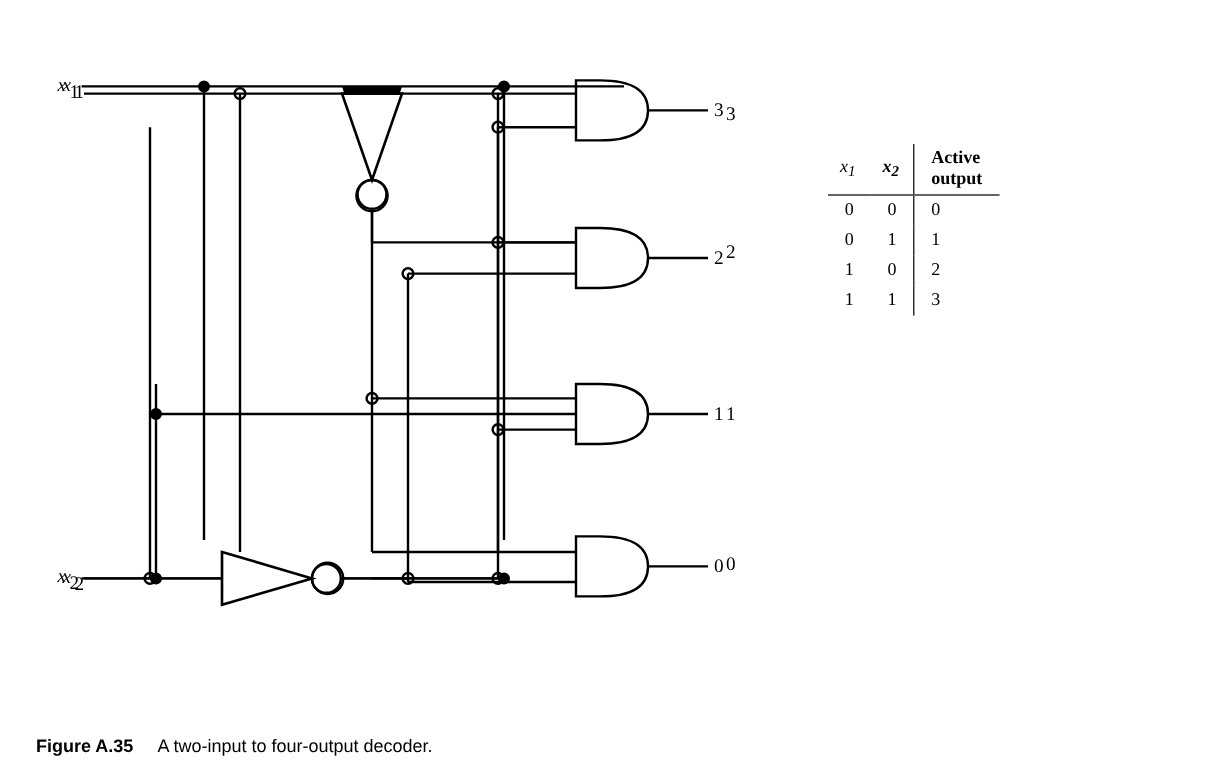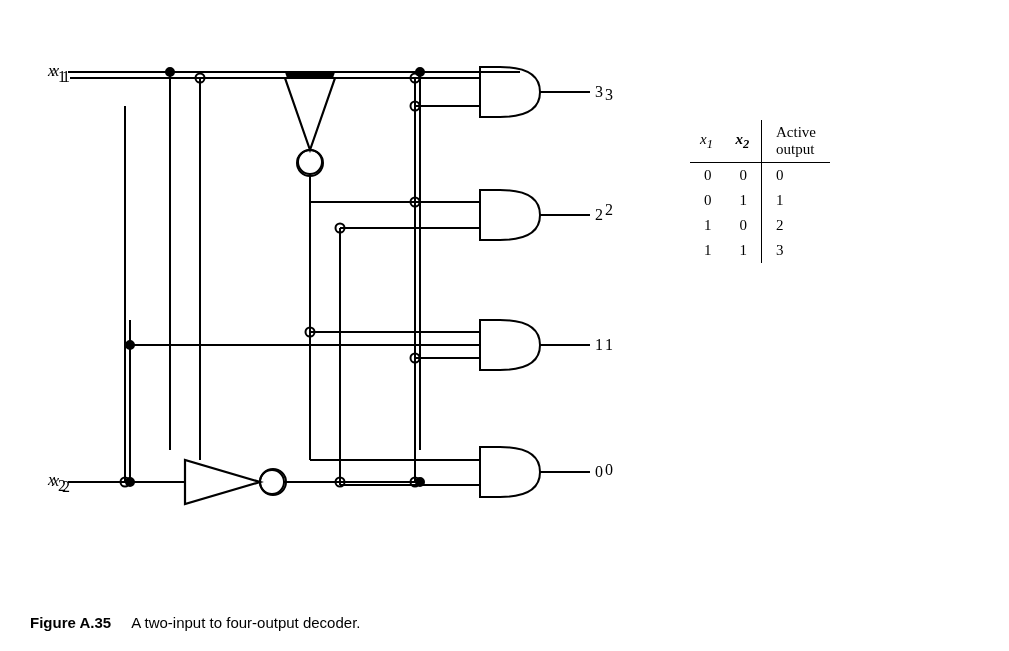--- a/index.html
+++ b/index.html
@@ -55,20 +55,21 @@
       text-align: left;
     }
     table.truth-table thead tr th {
       font-weight: normal;
       font-style: italic;
       border-bottom: 1px solid #000;
     }
     table.truth-table thead tr th.active-col {
       font-style: normal;
       border-left: 1px solid #000;
+      font-weight: bold;
     }
     table.truth-table tbody tr td.active-col {
       border-left: 1px solid #000;
     }
     .figure-caption {
       margin-top: 8px;
       font-size: 15px;
       font-family: Arial, Helvetica, sans-serif;
       color: #000;
       text-align: center;

